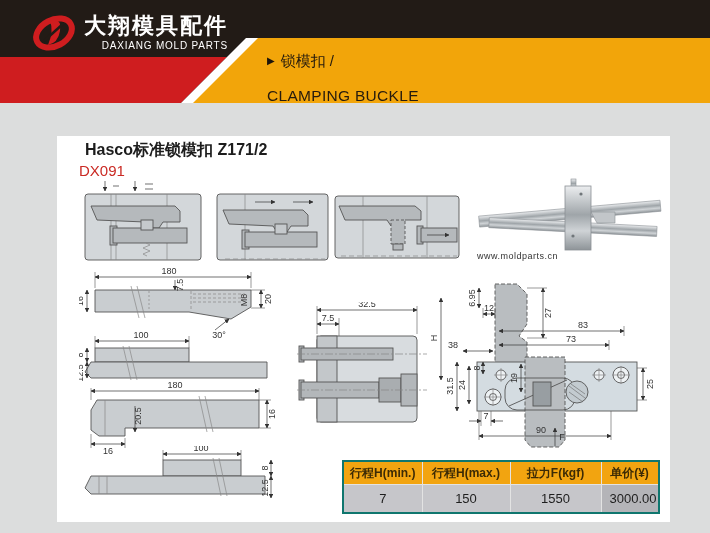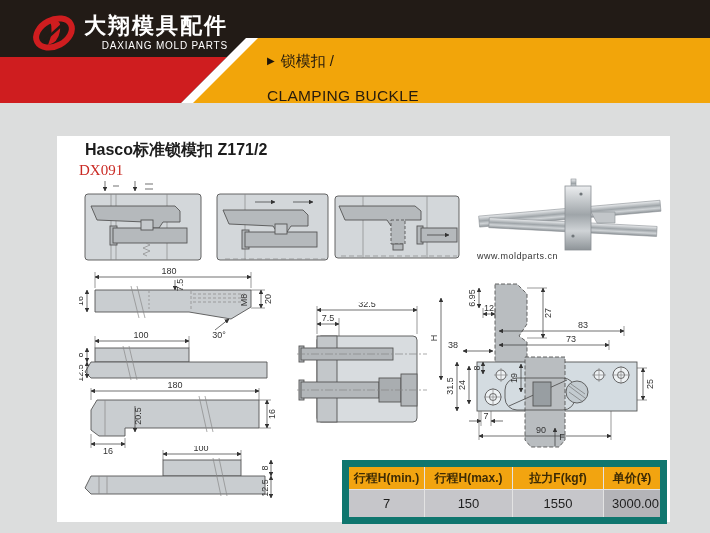--- a/index.html
+++ b/index.html
@@ -21,30 +21,30 @@
   .logo-cn{color:#fff;font-size:22px;font-weight:bold;letter-spacing:2px;line-height:26px;}
   .logo-en{color:#fff;font-size:10px;letter-spacing:0.8px;line-height:13px;}
   .cat{position:absolute;left:267px;top:52px;color:#261b0d;z-index:3;}
   .cat-l1{display:flex;align-items:center;font-size:15px;line-height:18px;}
   .cat-arrow{font-size:10px;margin-right:6px;color:#1c140a;}
   .cat-l2{font-size:15.5px;line-height:19px;letter-spacing:0.3px;margin-top:16px;}
   
   .page{position:relative;width:710px;height:430px;background:#dcdddd;}
   .card{position:absolute;left:57px;top:33px;width:613px;height:386px;background:#ffffff;}
   .title{position:absolute;left:16px;top:4px;font-size:16px;font-weight:bold;color:#1c1c1c;margin-left:12px;}
-  .code{position:absolute;left:22px;top:26px;font-size:15px;color:#ca2a24;font-family:Liberation Serif, serif;}
+  .code{position:absolute;left:22px;top:26px;font-size:15px;color:#ca2a24;}
   .abs{position:absolute;}
   svg text{font-family:"Liberation Sans",sans-serif;font-size:9px;fill:#333;}
   .dl{stroke:#333;stroke-width:0.7;fill:none;}
   .ext{stroke:#555;stroke-width:0.6;fill:none;}
   .out{stroke:#555;stroke-width:0.9;}
   .thin{stroke:#888;stroke-width:0.7;fill:none;}
   
   .spec{position:absolute;left:285px;top:324px;border-collapse:collapse;table-layout:fixed;
-    border:7px solid #0f766e;}
+    border:2px solid #0f766e;}
   .spec th{background:#f2a410;color:#3d2b05;font-size:12px;font-weight:bold;height:22px;
     border:1px solid #e3e3e3;padding:0 4px;}
   .spec td{background:#c6c6ca;color:#1e1e1e;font-size:13px;text-align:center;height:25px;
     border:1px solid #e3e3e3;}
   .spec td.last{background:#b4b4b8;padding-left:8px;}
 </style>
 </head>
 <body>
 
 <svg width="0" height="0" style="position:absolute">

